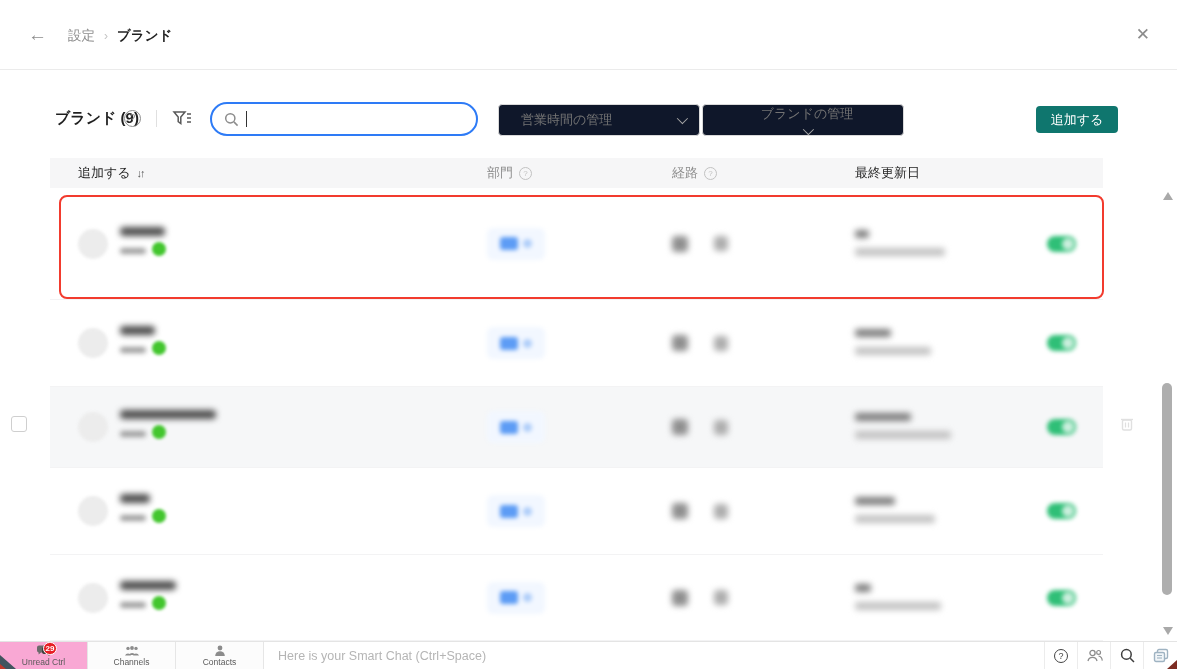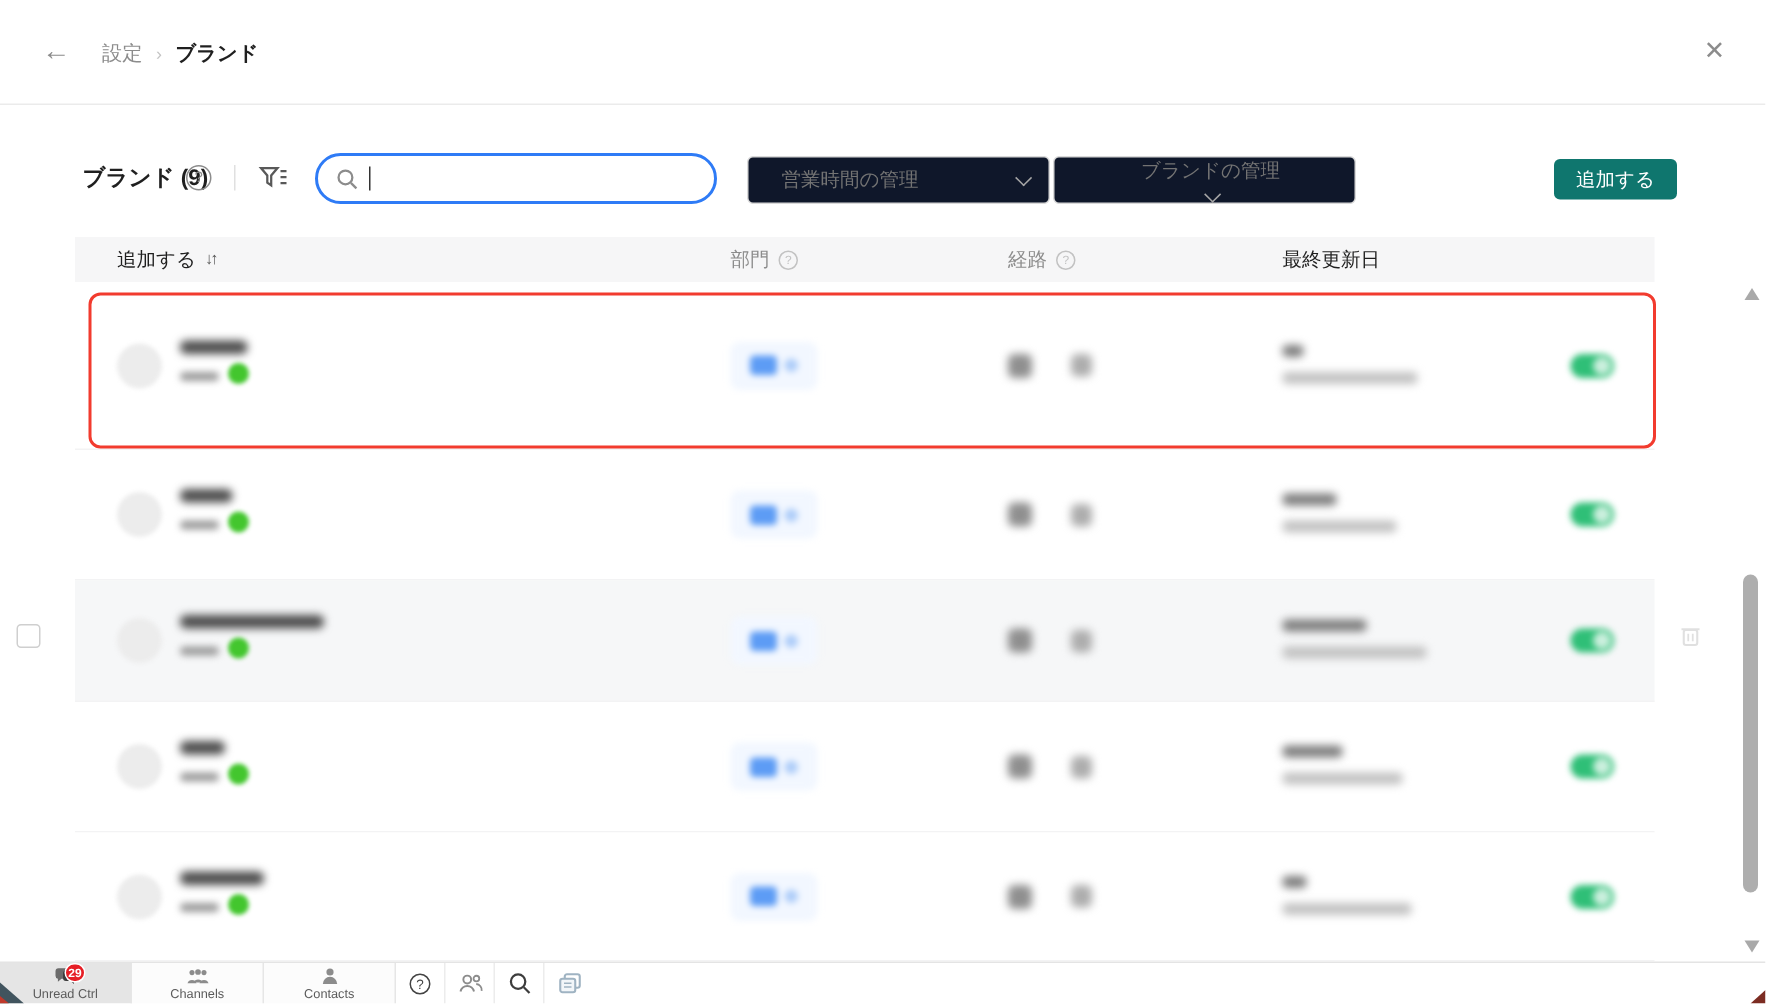--- a/index.html
+++ b/index.html
@@ -77,21 +77,21 @@
   .trash { position:absolute; left:1119px; top:415px; }
 
   
   .sb-up { position:absolute; left:1163px; top:192px; width:0; height:0; border-left:5.5px solid transparent; border-right:5.5px solid transparent; border-bottom:8px solid #a9a9a9; cursor:pointer; }
   .sb-down { position:absolute; left:1163px; top:627px; width:0; height:0; border-left:5.5px solid transparent; border-right:5.5px solid transparent; border-top:8px solid #a9a9a9; cursor:pointer; }
   .sb-thumb { position:absolute; left:1162px; top:383px; width:10px; height:212px; border-radius:5px; background:#aeaeae; cursor:grab; }
 
   
   .bottombar { position:absolute; left:0; bottom:0; right:0; height:28px; border-top:1px solid #e4e4e4; display:flex; background:#fff; z-index:8; }
   .btab { width:88px; flex:0 0 auto; border-right:1px solid #e6e6e6; display:flex; flex-direction:column; align-items:center; justify-content:center; background:#fcfcfc; cursor:pointer; padding-top:1px; }
-  .btab.active { background:#e5e5e5; }
+  .btab.active { background:#f9a8d4; }
   .btab .ticon { position:relative; height:12px; display:flex; align-items:center; }
   .btab .tlabel { font-size:8.5px; color:#5a5a5a; line-height:9px; margin-top:1px; }
   .badge { position:absolute; top:-3px; left:7px; min-width:14px; height:13px; border-radius:7px; background:#e61e25; color:#fff; font-size:8px; font-weight:bold; display:flex; align-items:center; justify-content:center; border:1px solid #fff; padding:0 2px; }
   .chatinput { flex:1; display:flex; align-items:center; border-right:1px solid #ececec; }
   .chatinput input { width:100%; border:none; outline:none; font-size:12.5px; font-family:inherit; padding:0 14px; color:#262626; background:transparent; }
   .chatinput input::placeholder { color:#b5b5b5; }
   .bicon { width:33px; flex:0 0 auto; display:flex; align-items:center; justify-content:center; border-right:1px solid #ececec; cursor:pointer; }
   .bicon:last-child { border-right:none; }
   .qmark-b { border:1.4px solid #444; color:#444; border-radius:50%; width:14px; height:14px; font-size:9px; display:inline-flex; align-items:center; justify-content:center; }
 
@@ -302,20 +302,23 @@
   </div>
   <div class="btab">
     <span class="ticon">
       <svg width="12" height="12" viewBox="0 0 12 12">
         <circle cx="6" cy="3" r="2.4" fill="#8c8c8c"></circle>
         <path d="M1.2 11 a4.8 4.8 0 0 1 9.6 0 z" fill="#8c8c8c"></path>
       </svg>
     </span>
     <span class="tlabel">Contacts</span>
   </div>
+  <div class="chatinput">
+    <input type="text" placeholder="Here is your Smart Chat (Ctrl+Space)" style="">
+  </div>
   <div class="bicon">
     <span class="qmark-b">?</span>
   </div>
   <div class="bicon">
     <svg width="17" height="13" viewBox="0 0 17 13">
       <circle cx="6.5" cy="4" r="2.6" fill="none" stroke="#8c8c8c" stroke-width="1.3"></circle>
       <path d="M2 12 a4.6 4.6 0 0 1 9 0" fill="none" stroke="#8c8c8c" stroke-width="1.3"></path>
       <circle cx="12.6" cy="3.4" r="1.9" fill="none" stroke="#8c8c8c" stroke-width="1.2"></circle>
       <path d="M12.5 7 a4 4 0 0 1 3.6 4.6" fill="none" stroke="#8c8c8c" stroke-width="1.2"></path>
     </svg>

